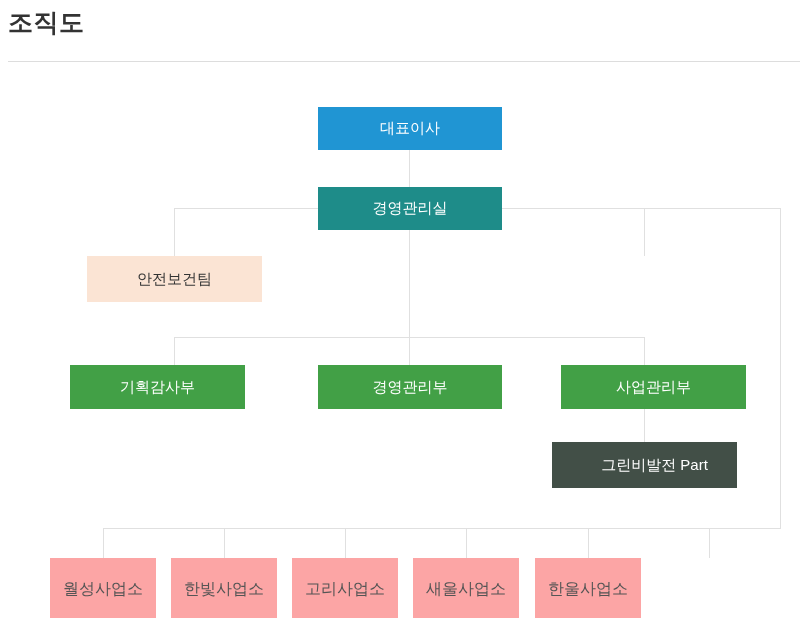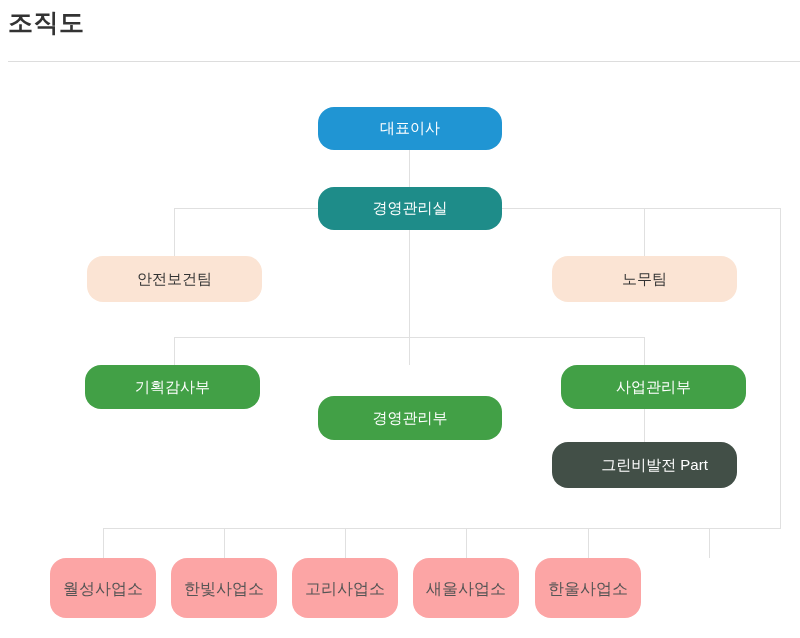--- a/index.html
+++ b/index.html
@@ -2,29 +2,29 @@
 <html><head>
 <meta charset="utf-8">
 <style>
   html,body{margin:0;padding:0;background:#ffffff;}
   body{font-family:"Liberation Sans","DejaVu Sans",sans-serif;}
   .stage{position:relative;width:800px;height:638px;background:#ffffff;overflow:hidden;}
   .title{position:absolute;left:8px;top:6px;margin:0;font-size:25px;font-weight:700;color:#333333;letter-spacing:0.5px;}
   .divider{position:absolute;left:8px;top:61px;width:792px;height:1px;background:#dddddd;}
   .ln{position:absolute;background:#e0e0e0;}
   .node{position:absolute;display:flex;align-items:center;justify-content:center;
-        font-size:15px;text-align:center;box-sizing:border-box;border-radius:16px;}
+        font-size:15px;text-align:center;box-sizing:border-box;}
   .ceo{left:318px;top:107px;width:184px;height:43px;background:#2095d3;color:#ffffff;}
   .office{left:318px;top:187px;width:184px;height:43px;background:#1e8c89;color:#ffffff;}
   .team{top:256px;height:46px;background:#fbe4d4;color:#333333;}
   .team-0{left:87px;width:175px;}
   .team-1{left:552px;width:185px;}
   .dept{top:365px;height:44px;background:#42a046;color:#ffffff;}
-  .dept-0{left:85px;width:175px;font-family:Liberation Serif, serif;}
-  .dept-1{left:318px;width:184px;margin-top:31px;}
+  .dept-0{left:70px;width:175px;font-family:Liberation Serif, serif;}
+  .dept-1{left:318px;width:184px;}
   .dept-2{left:561px;width:185px;}
   .part{left:552px;top:442px;width:185px;height:46px;background:#424f47;color:#ffffff;padding-left:20px;}
   .branch{top:558px;width:106px;height:60px;background:#fca5a5;color:#555555;
           font-size:16px;line-height:21px;flex-direction:row;}
 </style>
 </head>
 <body>
 
 <div class="stage">
 
@@ -47,21 +47,20 @@
   <div class="ln" style="left:224px;top:528px;width:1px;height:30px"></div>
   <div class="ln" style="left:345px;top:528px;width:1px;height:30px"></div>
   <div class="ln" style="left:466px;top:528px;width:1px;height:30px"></div>
   <div class="ln" style="left:588px;top:528px;width:1px;height:30px"></div>
   <div class="ln" style="left:709px;top:528px;width:1px;height:30px"></div>
 
   <div class="node ceo">대표이사</div>
   <div class="node office">경영관리실</div>
 
   <div class="node team team-0">안전보건팀</div>
-  <div class="node team team-1">노무팀</div>
 
   <div class="node dept dept-0">기획감사부</div>
   <div class="node dept dept-1">경영관리부</div>
   <div class="node dept dept-2">사업관리부</div>
 
   <div class="node part">그린비발전 Part</div>
 
   <div class="node branch" style="left:50px">
     <span>월성</span>
     <span>사업소</span>

